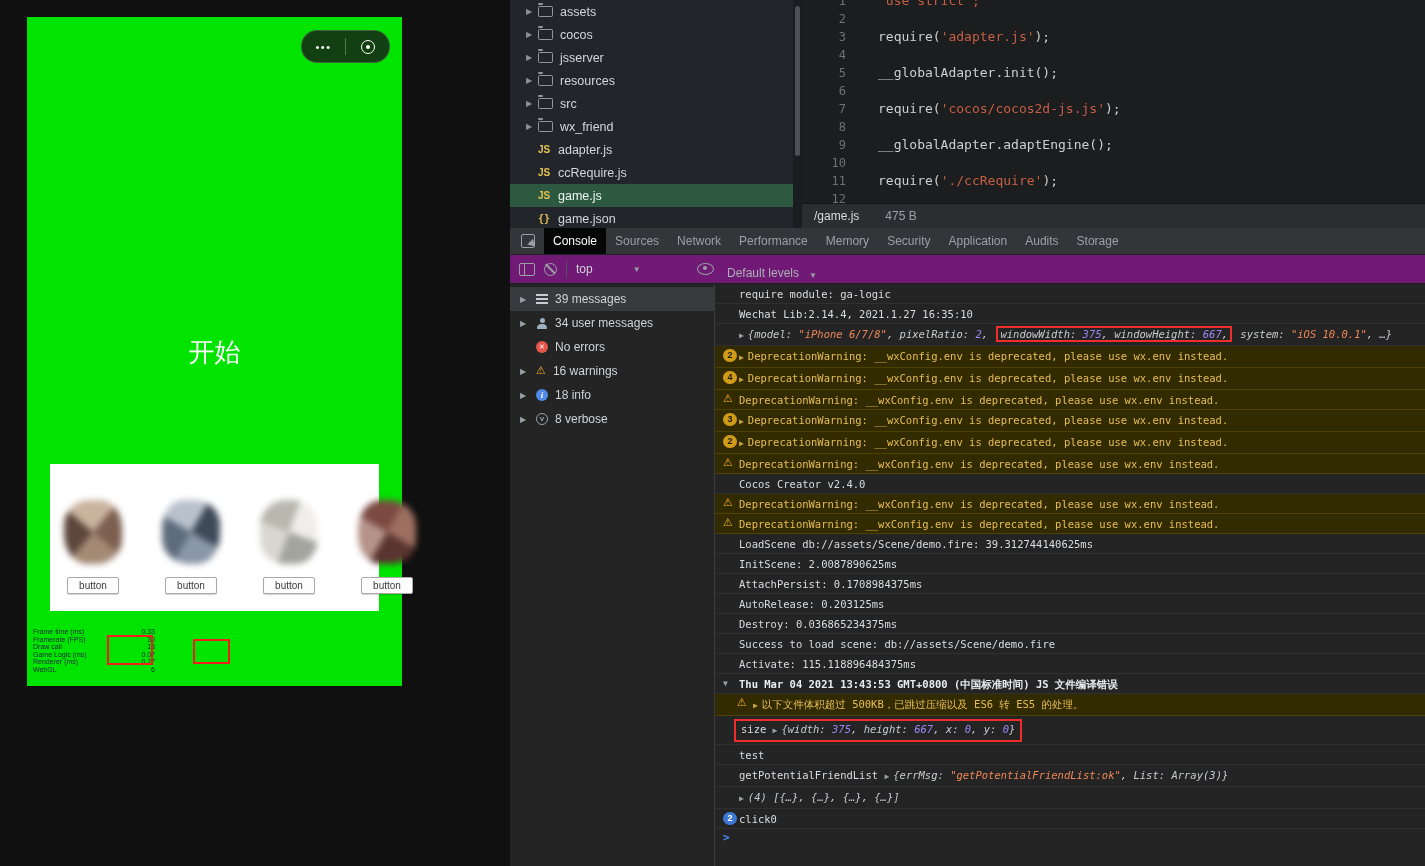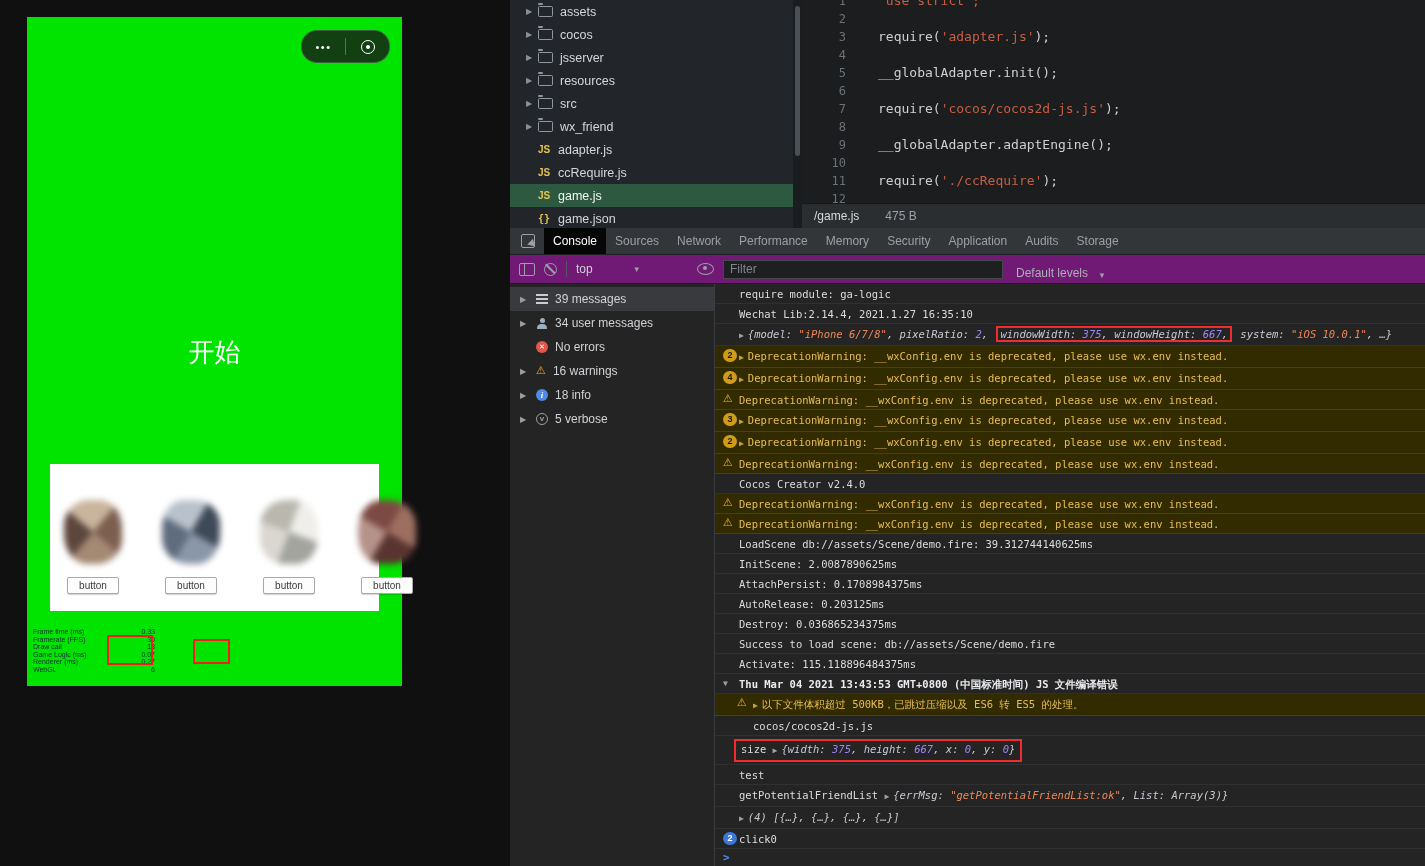--- a/index.html
+++ b/index.html
@@ -320,21 +320,20 @@
     </div>
     <div class="toolbar">
       <span class="icon-panel"></span>
       <span class="icon-clear"></span>
       <span class="tb-sep"></span>
       <span class="context">
         <span>top</span>
         <span class="caret">▼</span>
       </span>
       <span class="icon-eye"></span>
-      <input class="filter" placeholder="Filter" style="">
       <span class="levels">
         <span>Default levels</span>
         <span class="caret">▼</span>
       </span>
     </div>
     <div class="console-main">
       <div class="console-sidebar">
           <div class="sb-row selected">
             <span class="sb-arrow">▶</span>
             <span class="ic-list"></span>
@@ -356,21 +355,21 @@
             <span>16 warnings</span>
           </div>
           <div class="sb-row">
             <span class="sb-arrow">▶</span>
             <span class="ic-info">i</span>
             <span>18 info</span>
           </div>
           <div class="sb-row">
             <span class="sb-arrow">▶</span>
             <span class="ic-verbose">v</span>
-            <span>5 verbose</span>
+            <span>8 verbose</span>
           </div>
         </div>
       <div class="console-messages">
           <div class="msg">
             <span class="gutter"></span>
             <span class="text"><span class="seg-plain">require module: ga-logic</span></span>
           </div>
           <div class="msg">
             <span class="gutter"></span>
             <span class="text"><span class="seg-plain">Wechat Lib:2.14.4, 2021.1.27 16:35:10</span></span>
@@ -463,24 +462,20 @@
             <span class="gutter">
               <span class="seg-arrow">▼</span>
             </span>
             <span class="text"><span class="seg-bold">Thu Mar 04 2021 13:43:53 GMT+0800 (中国标准时间) JS 文件编译错误</span></span>
           </div>
           <div class="msg msg-warn" style="padding-left: 22px;">
             <span class="gutter">
               <span class="warn-glyph">⚠</span>
             </span>
             <span class="text"><span class="seg-arrow">▶</span><span class="seg-plain">以下文件体积超过 500KB，已跳过压缩以及 ES6 转 ES5 的处理。</span></span>
-          </div>
-          <div class="msg" style="padding-left: 22px;">
-            <span class="gutter"></span>
-            <span class="text"><span class="seg-plain">cocos/cocos2d-js.js</span></span>
           </div>
           <div class="msg">
             <span class="gutter"></span>
             <span class="text"><span class="redbox-wrap"><span class="seg-plain">size </span><span class="seg-arrow">▶</span><span class="seg-pv">{width: </span><span class="seg-pvnum">375</span><span class="seg-pv">, height: </span><span class="seg-pvnum">667</span><span class="seg-pv">, x: </span><span class="seg-pvnum">0</span><span class="seg-pv">, y: </span><span class="seg-pvnum">0</span><span class="seg-pv">}</span></span></span>
           </div>
           <div class="msg">
             <span class="gutter"></span>
             <span class="text"><span class="seg-plain">test</span></span>
           </div>
           <div class="msg">

